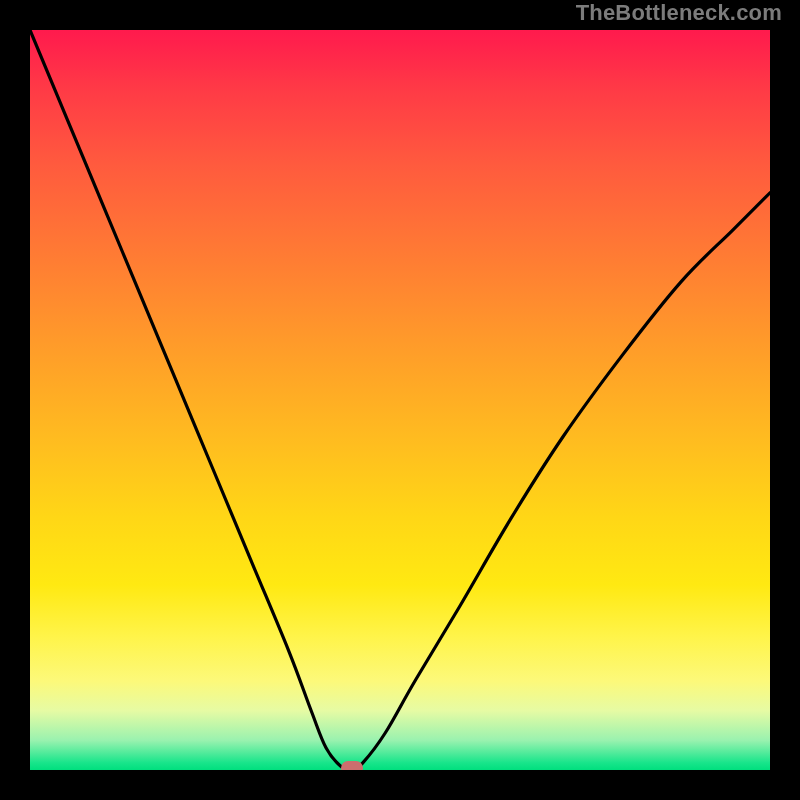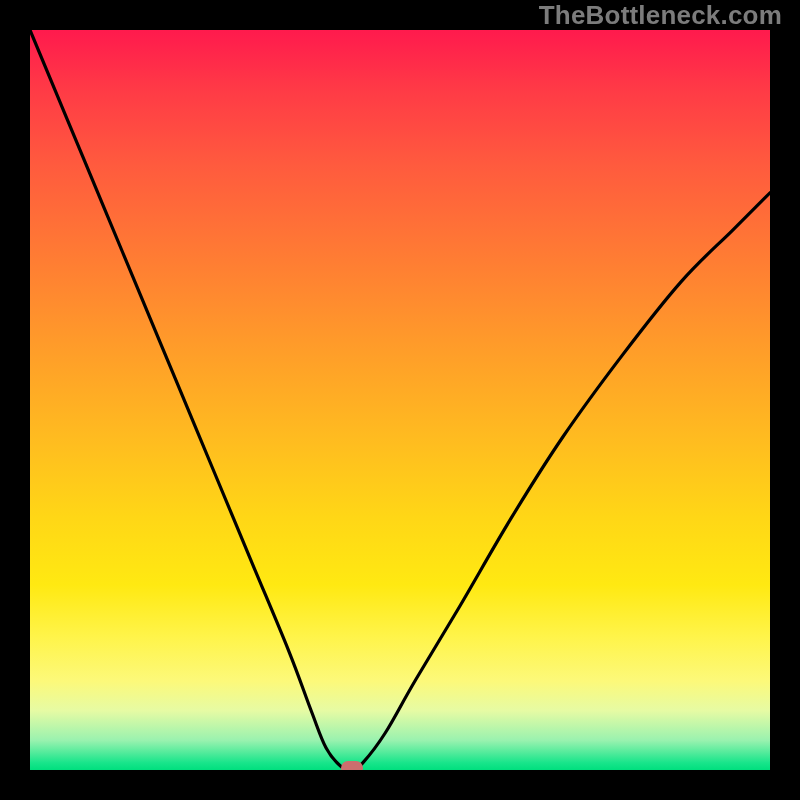--- a/index.html
+++ b/index.html
@@ -16,21 +16,21 @@
     top: 0;
     width: 800px;
     height: 800px;
     background: #000000;
   }
   .watermark {
     position: absolute;
     top: 0px;
     right: 18px;
     font-family: Arial, Helvetica, sans-serif;
-    font-size: 26px;
+    font-size: 22px;
     font-weight: 600;
     color: #7c7c7c;
     letter-spacing: 0.2px;
     user-select: none;
   }
   .plot-area {
     position: absolute;
     left: 30px;
     top: 30px;
     width: 740px;

